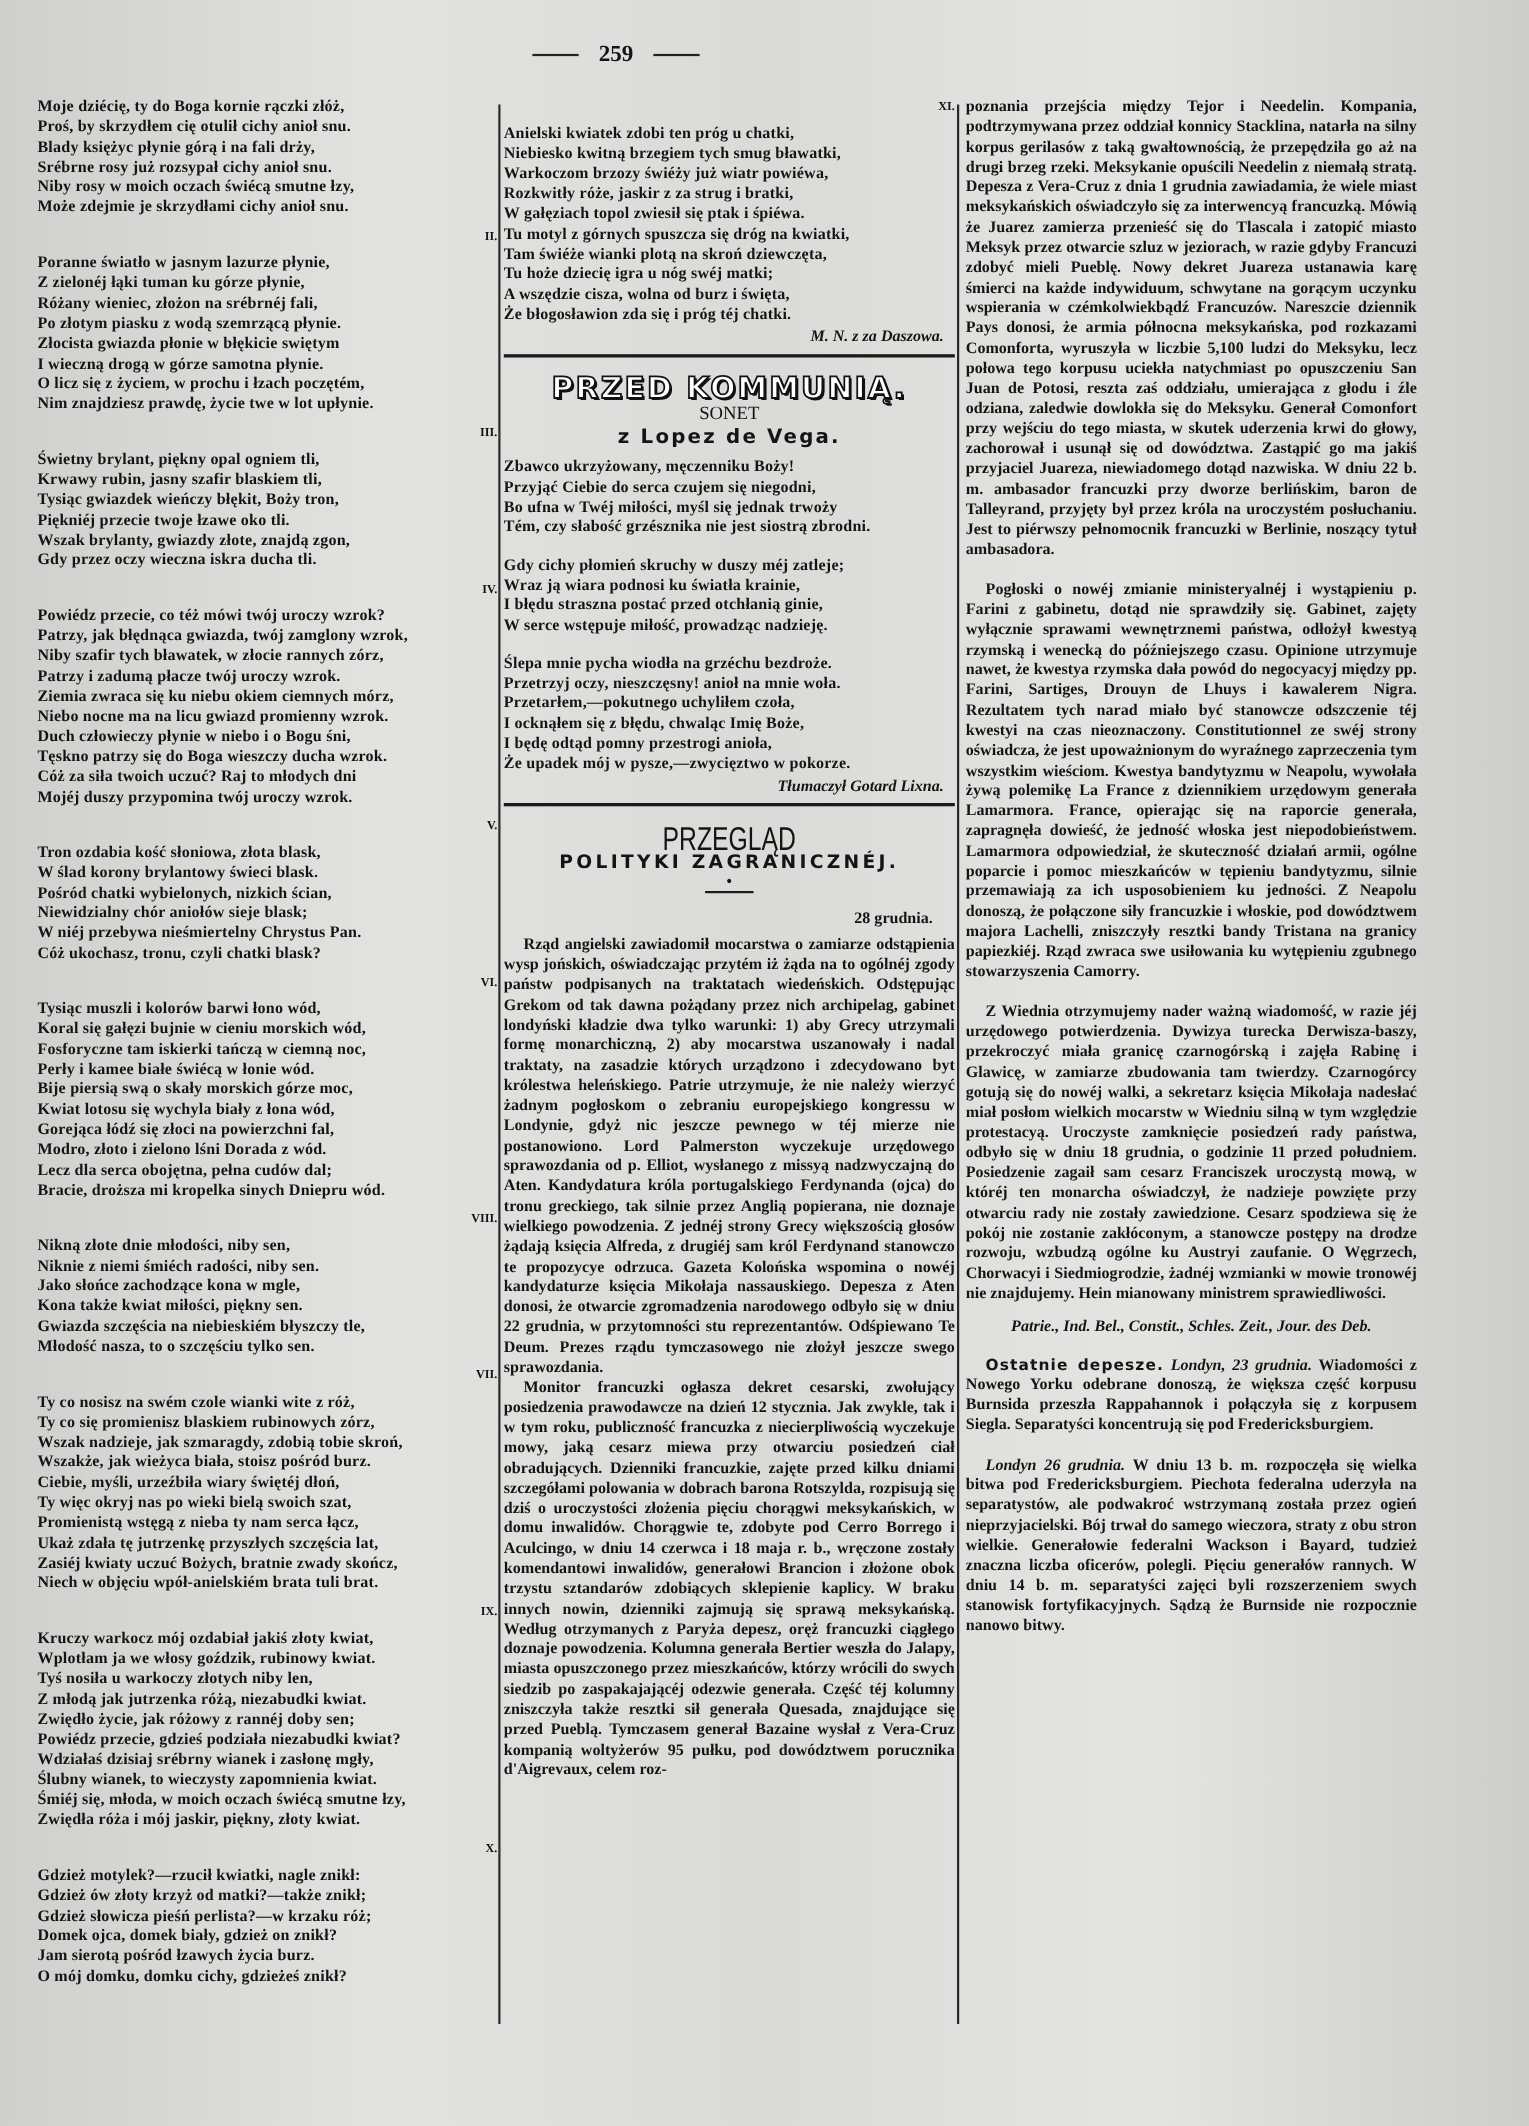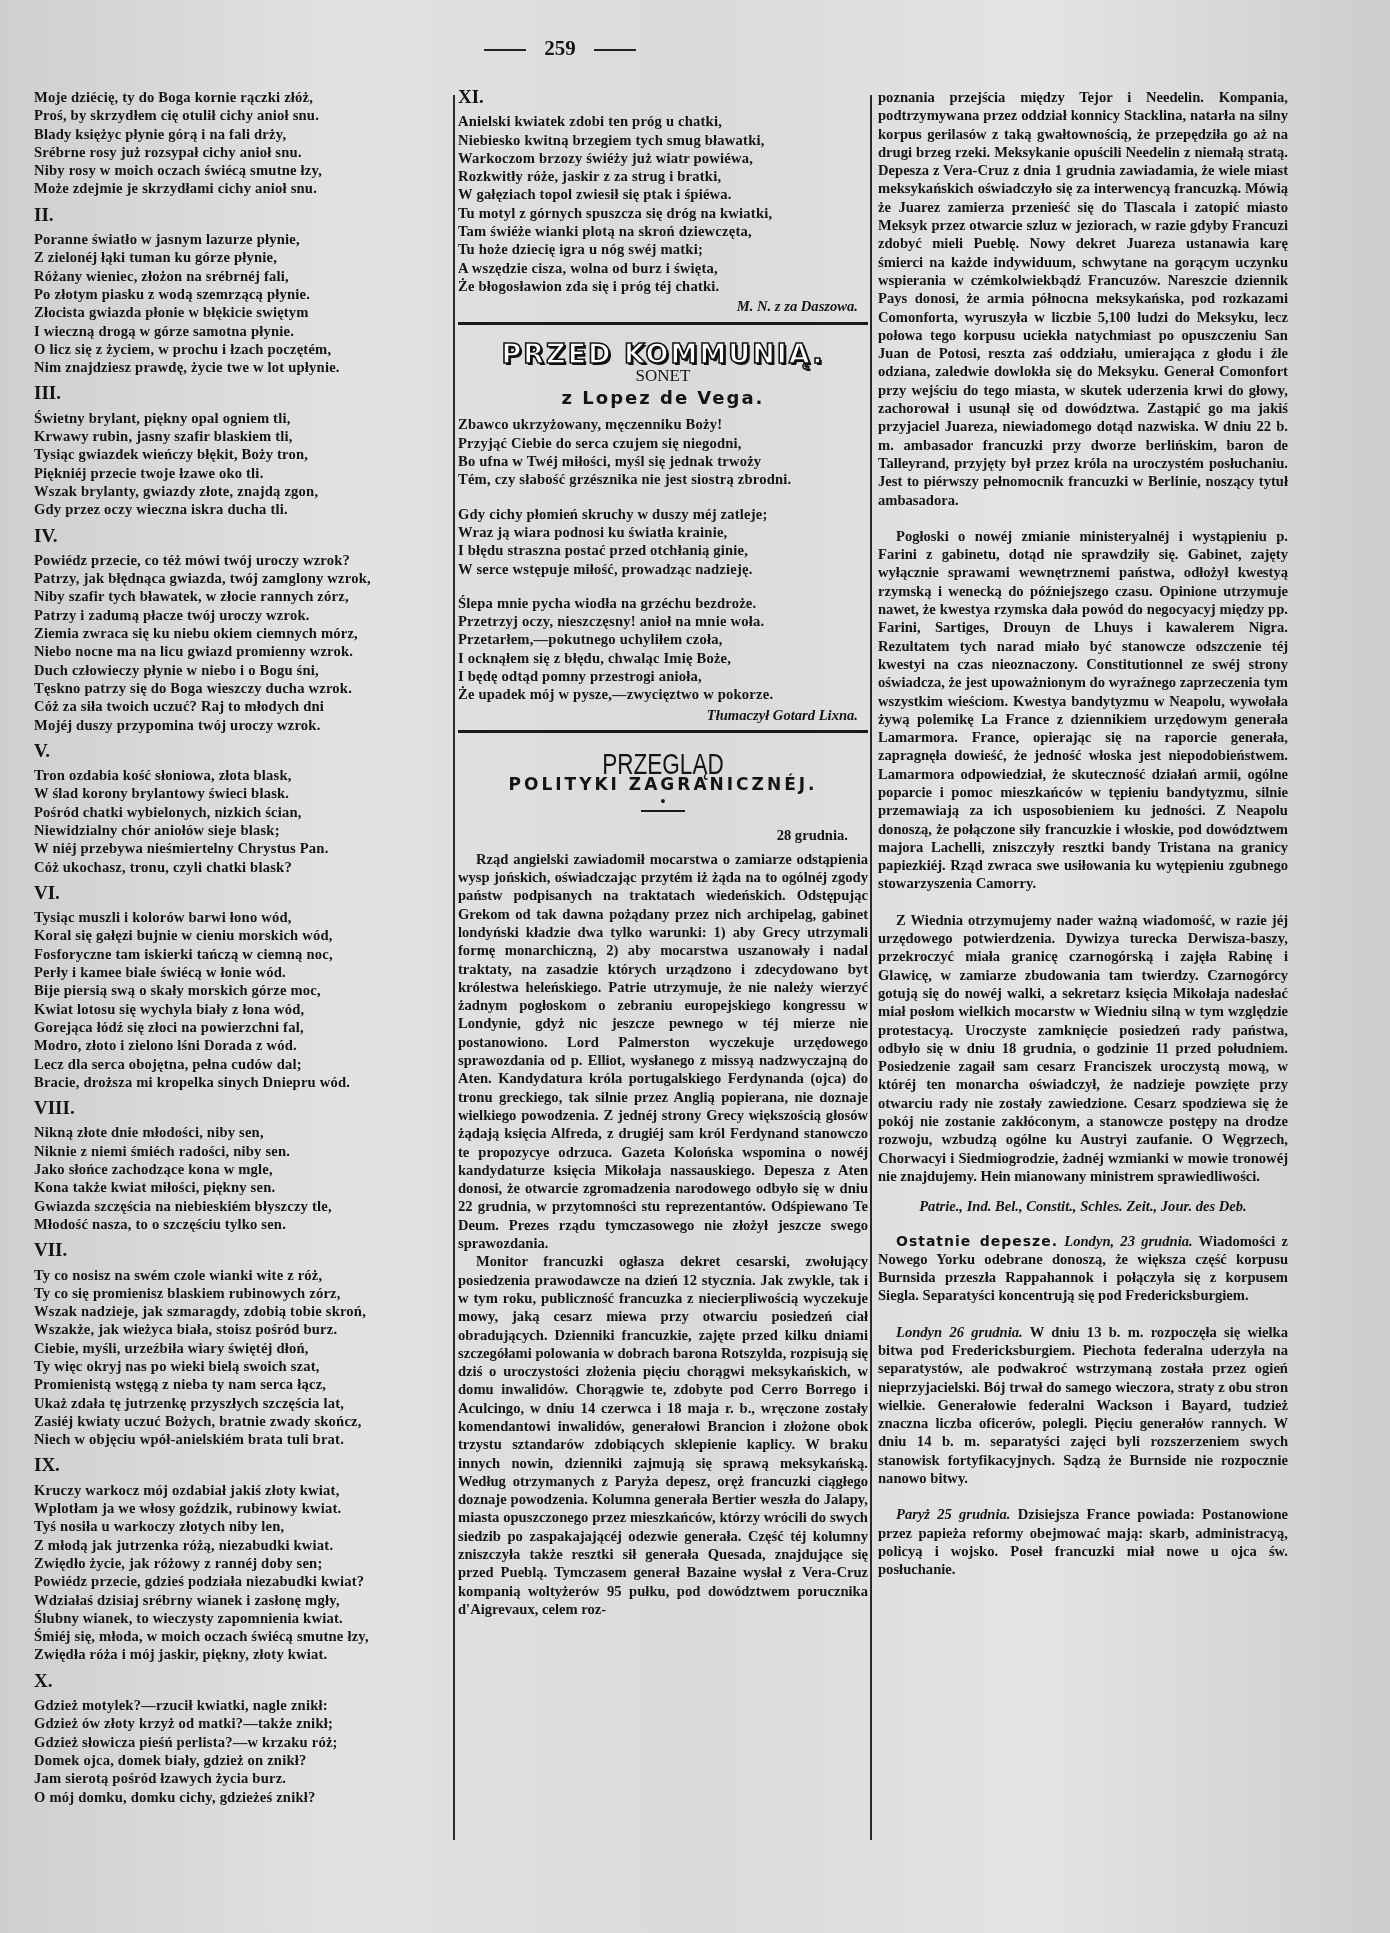--- a/index.html
+++ b/index.html
@@ -15,21 +15,21 @@
     position: absolute; top: 36px; left: 0; width: 1120px; text-align: center;
     font-family: "Liberation Serif", serif; font-weight: bold; font-size: 21px;
   }
   .page-number .rule { display: inline-block; width: 42px; height: 2px; background: #222; vertical-align: middle; margin: 0 18px; }
   .col { position: absolute; top: 88px; font-size: 14.6px; line-height: 18.3px; font-weight: bold; }
   .col-left { left: 34px; width: 418px; }
   .col-mid { left: 458px; width: 410px; }
   .col-right { left: 878px; width: 410px; }
   .vdivider { position: absolute; width: 2px; background: #2a2a2a; }
   .hrule { height: 3px; background: #1a1a1a; margin: 6px 0; }
-  .stanza-num { text-align: left; font-size: 19px; margin: 8px 0 6px 0; }
+  .stanza-num { text-align: right; font-size: 11px; margin: 8px 0 6px 0; }
   .verse-line { white-space: nowrap; letter-spacing: 0.2px; }
   .signature { text-align: right; font-style: italic; padding-right: 10px; margin-top: 2px; }
   .ornate-title {
     text-align: center; font-family: "DejaVu Sans", sans-serif; font-weight: bold; font-size: 27px;
     letter-spacing: 2px; color: #fff; -webkit-text-stroke: 1.6px #111; text-shadow: 2px 2px 0 #111;
     margin: 20px 0 4px 0;
   }
   .sonet-label { text-align: center; font-weight: normal; font-size: 17px; margin: 2px 0; }
   .sonet-sub { text-align: center; font-family: "DejaVu Sans", sans-serif; font-weight: bold; font-size: 18px; letter-spacing: 2px; margin: 4px 0 8px 0; }
   .stanza-gap { height: 16px; }
@@ -229,17 +229,13 @@
     <span class="depesze-head">Ostatnie depesze.</span>
     <span class="it">Londyn, 23 grudnia.</span>
     <span>Wiadomości z Nowego Yorku odebrane donoszą, że większa część korpusu Burnsida przeszła Rappahannok i połączyła się z korpusem Siegla. Separatyści koncentrują się pod Fredericksburgiem.</span>
   </p>
   <div class="para-gap"></div>
   <p class="para">
     <span class="it">Londyn 26 grudnia.</span>
     <span>W dniu 13 b. m. rozpoczęła się wielka bitwa pod Fredericksburgiem. Piechota federalna uderzyła na separatystów, ale podwakroć wstrzymaną została przez ogień nieprzyjacielski. Bój trwał do samego wieczora, straty z obu stron wielkie. Generałowie federalni Wackson i Bayard, tudzież znaczna liczba oficerów, polegli. Pięciu generałów rannych. W dniu 14 b. m. separatyści zajęci byli rozszerzeniem swych stanowisk fortyfikacyjnych. Sądzą że Burnside nie rozpocznie nanowo bitwy.</span>
   </p>
   <div class="para-gap"></div>
-  <p class="para">
-    <span class="it">Paryż 25 grudnia.</span>
-    <span>Dzisiejsza France powiada: Postanowione przez papieża reformy obejmować mają: skarb, administracyą, policyą i wojsko. Poseł francuzki miał nowe u ojca św. posłuchanie.</span>
-  </p>
 </div>
 
 </body></html>

